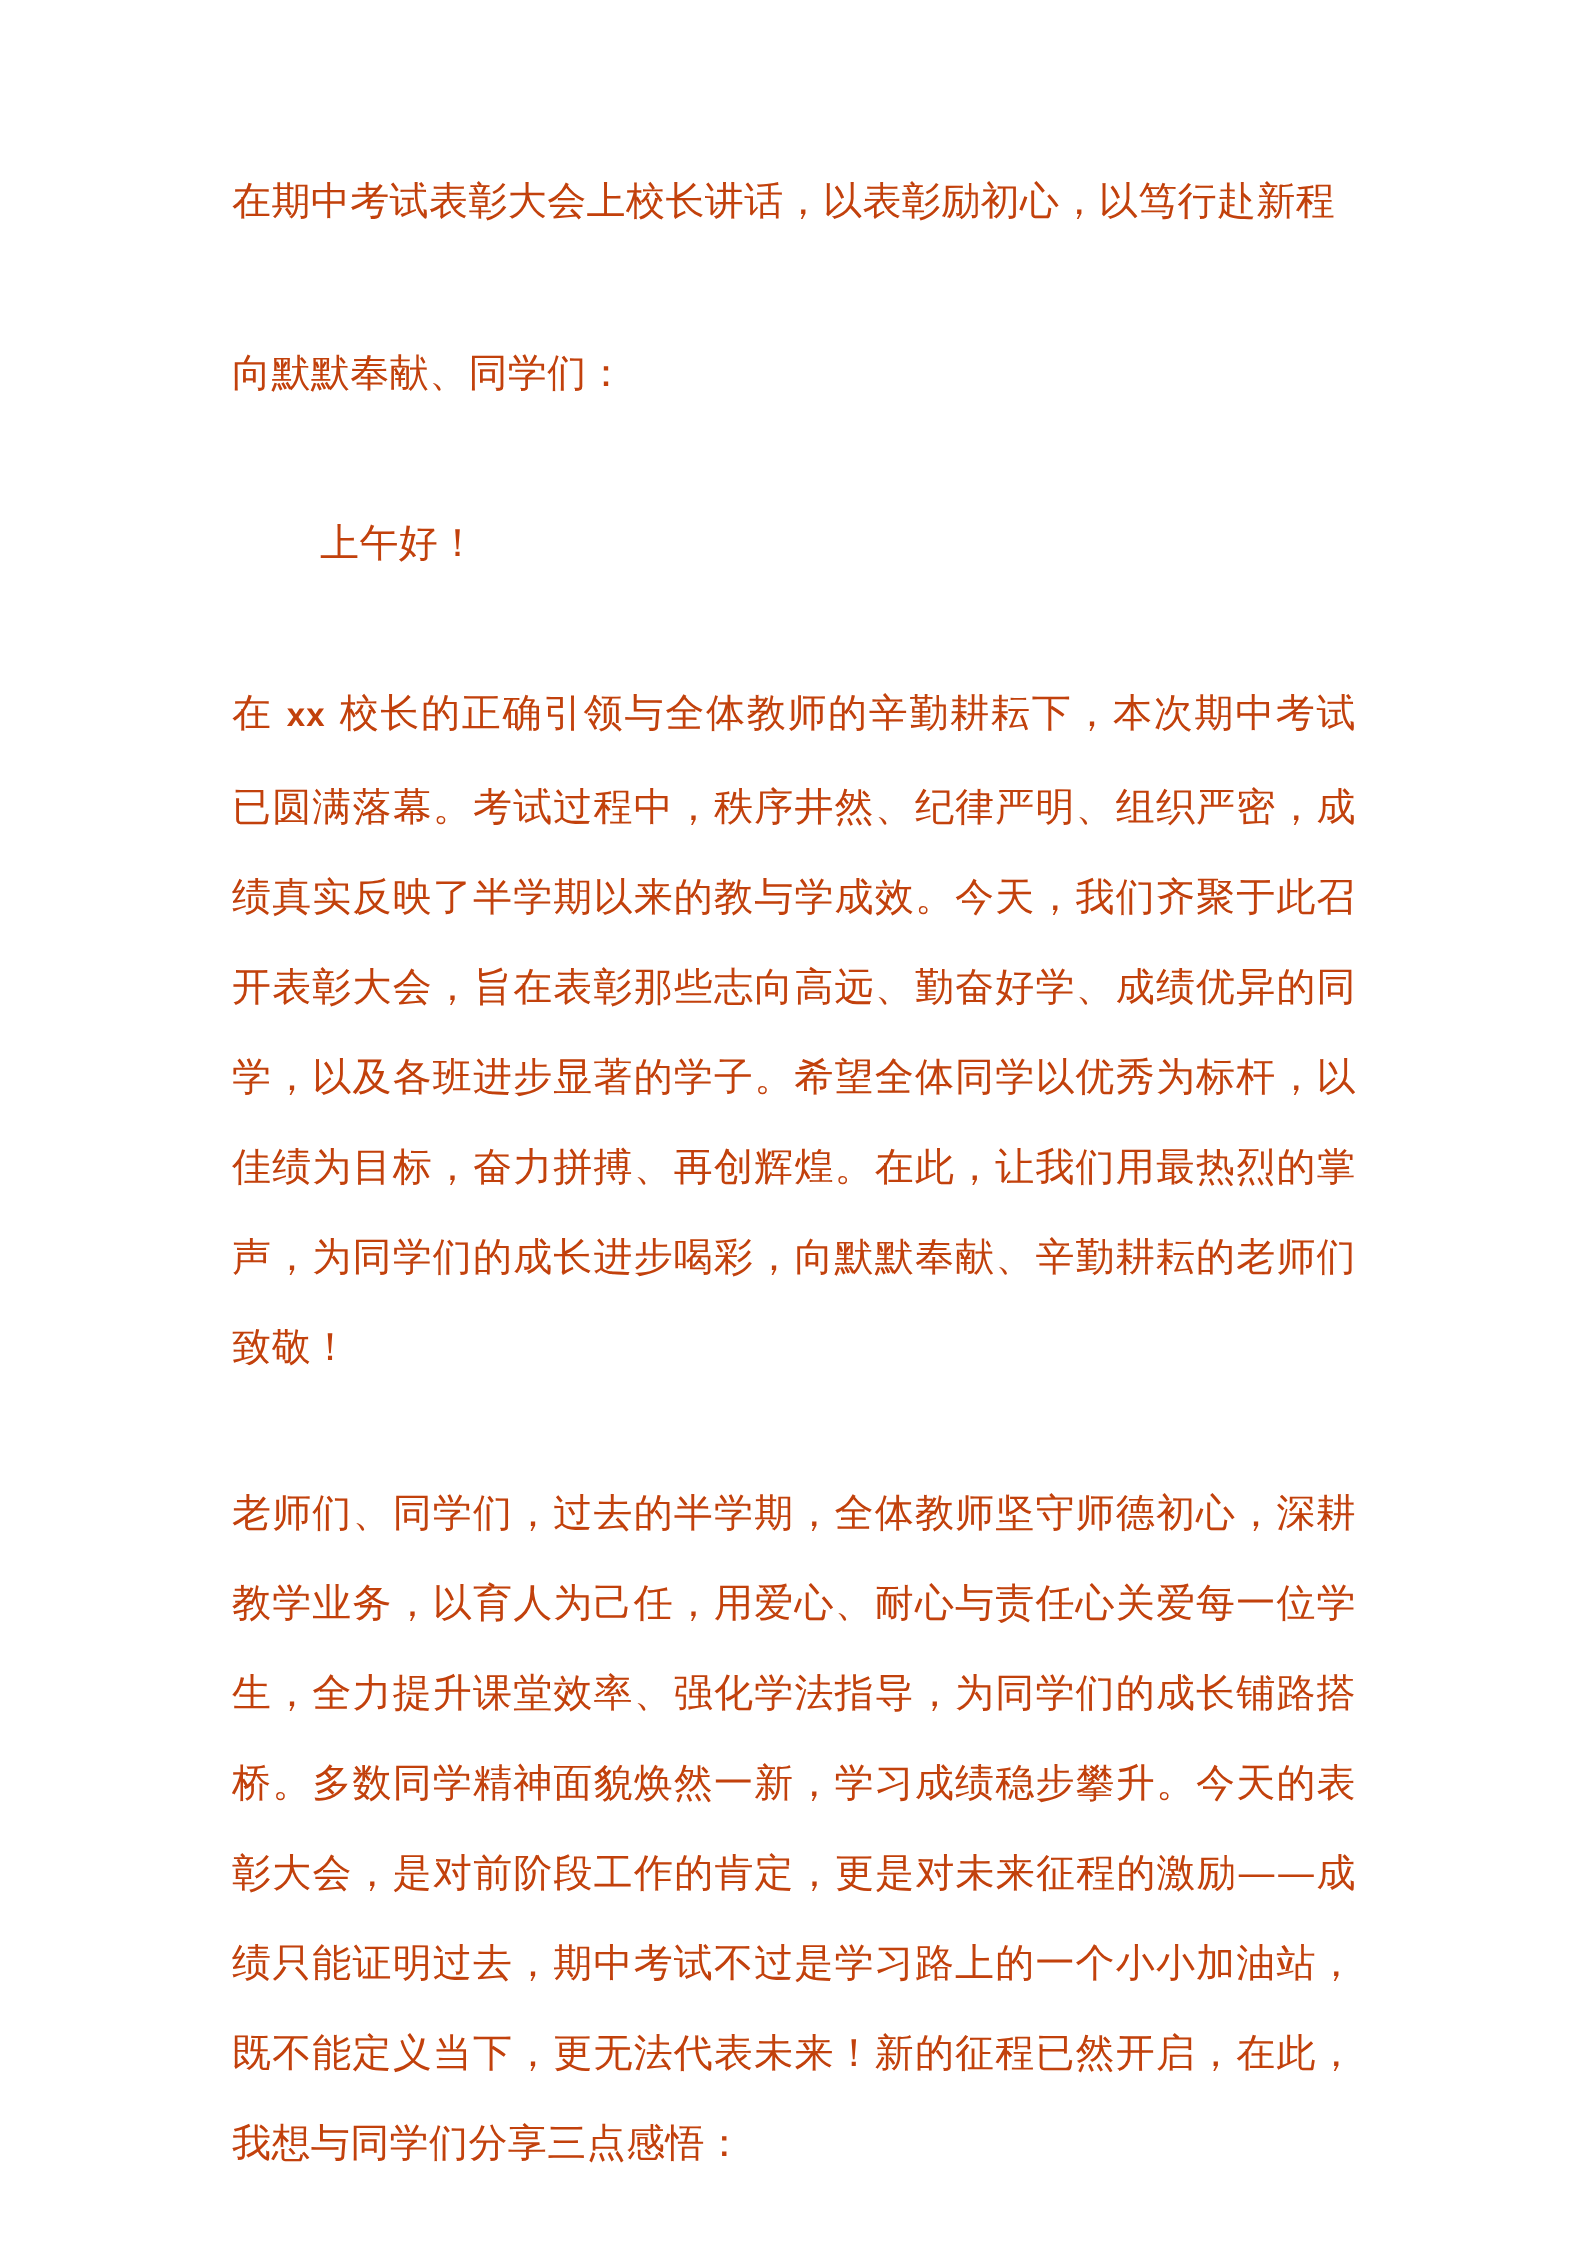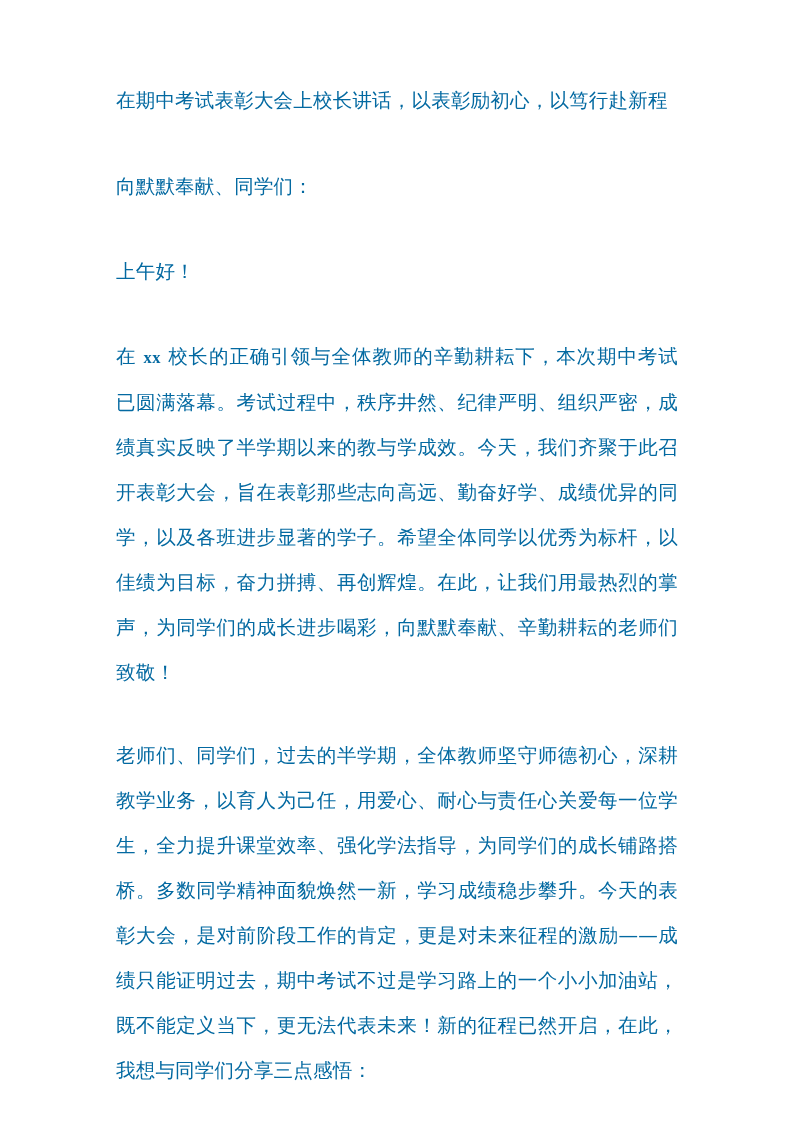--- a/index.html
+++ b/index.html
@@ -23,40 +23,41 @@
   .doc-body {
     position: absolute;
     left: 116px;
     top: 78px;
     width: 562px;
   }
   .para {
     margin: 0 0 38px 0;
     font-size: 19.5px;
     line-height: 45px;
-    color: #0369a1;
+    color: #c2410c;
     text-align: justify;
     text-justify: inter-ideograph;
     letter-spacing: 0.2px;
     word-break: break-all;
   }
   .para:last-child {
     margin-bottom: 0;
   }
   .para.title {
     margin-bottom: 41px;
   }
   .para.salutation {
     margin-bottom: 40px;
   }
   .para.greeting {
     margin-bottom: 40px;
+    margin-left: 44px;
   }
   .lat {
-    font-family: Liberation Serif, serif;
+    font-family: Liberation Sans, sans-serif;
     font-weight: 700;
     font-size: 16.5px;
     letter-spacing: 0.5px;
   }
 </style>
 </head>
 <body>
 
 <div class="page">
   <div class="doc-body">

